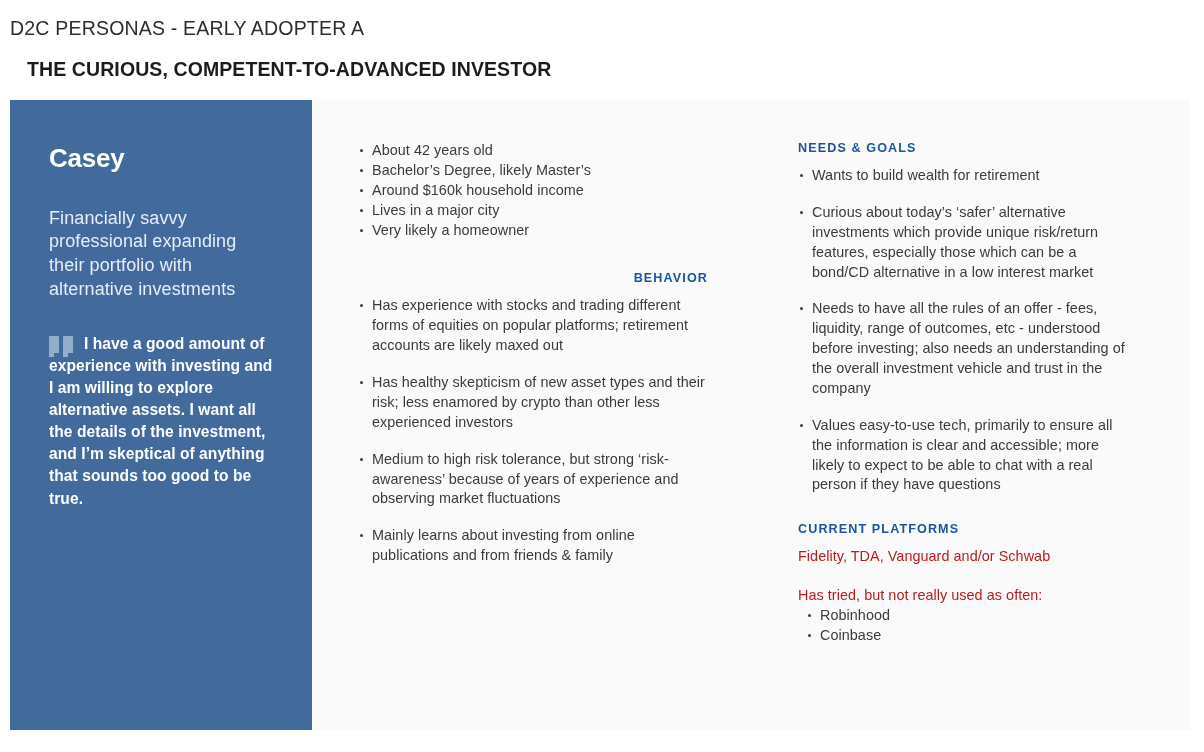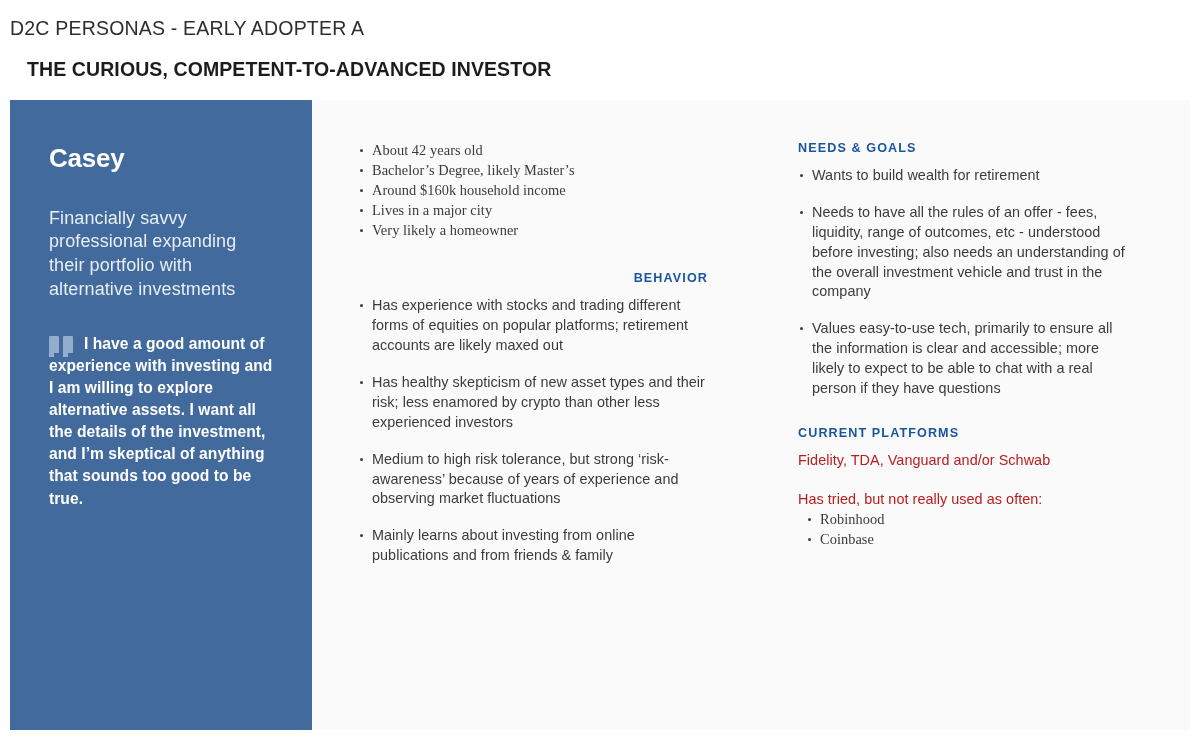--- a/index.html
+++ b/index.html
@@ -151,21 +151,21 @@
   ul.bullets li::before {
     content: "";
     position: absolute;
     left: 2px;
     top: 8px;
     width: 3px;
     height: 3px;
     border-radius: 50%;
     background: #3b3b3b;
   }
-  ul.bullets.tight li { margin-bottom: 0px; font-family: Liberation Serif, serif; }
+  ul.bullets.tight li { margin-bottom: 0px; }
   ul.bullets.loose li { margin-bottom: 17px; }
   ul.bullets.loose li:last-child { margin-bottom: 0; }
 
   .gap-behavior { height: 31px; }
   .gap-platforms { height: 27px; }
 
   .plain-line {
     font-size: 14.4px;
     color: #b91c1c;
     line-height: 1.38;
@@ -222,20 +222,21 @@
       </section>
 
     </div>
 
     <div class="col col-right">
 
       <section class="section">
         <h3 class="section-heading">NEEDS &amp; GOALS</h3>
         <ul class="bullets loose">
           <li>Wants to build wealth for retirement</li>
+          <li>Curious about today’s ‘safer’ alternative investments which provide unique risk/return features, especially those which can be a bond/CD alternative in a low interest market</li>
           <li>Needs to have all the rules of an offer - fees, liquidity, range of outcomes, etc - understood before investing; also needs an understanding of the overall investment vehicle and trust in the company</li>
           <li>Values easy-to-use tech, primarily to ensure all the information is clear and accessible; more likely to expect to be able to chat with a real person if they have questions</li>
         </ul>
       </section>
 
       <div class="gap-platforms"></div>
 
       <section class="section">
         <h3 class="section-heading">CURRENT PLATFORMS</h3>
         <p class="plain-line">Fidelity, TDA, Vanguard and/or Schwab</p>

